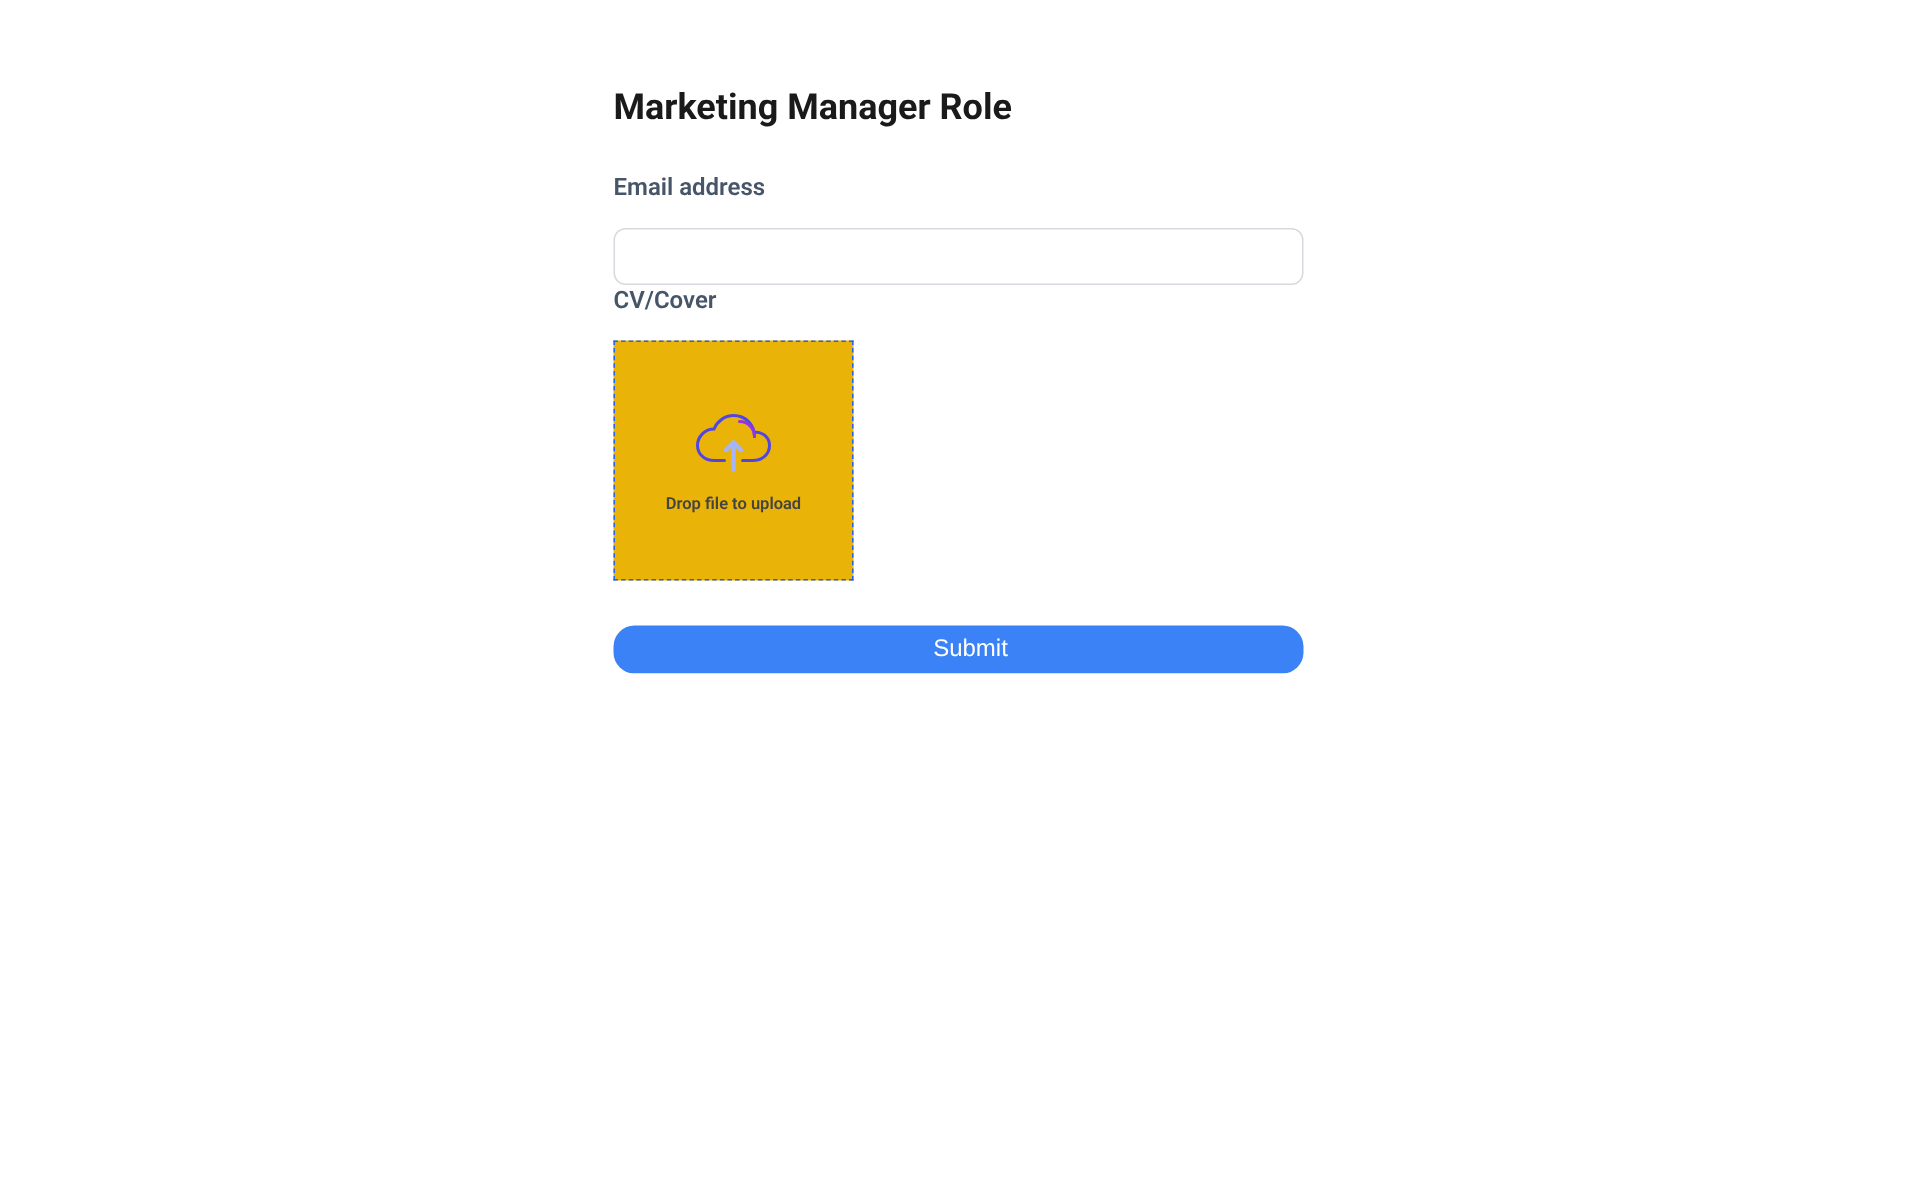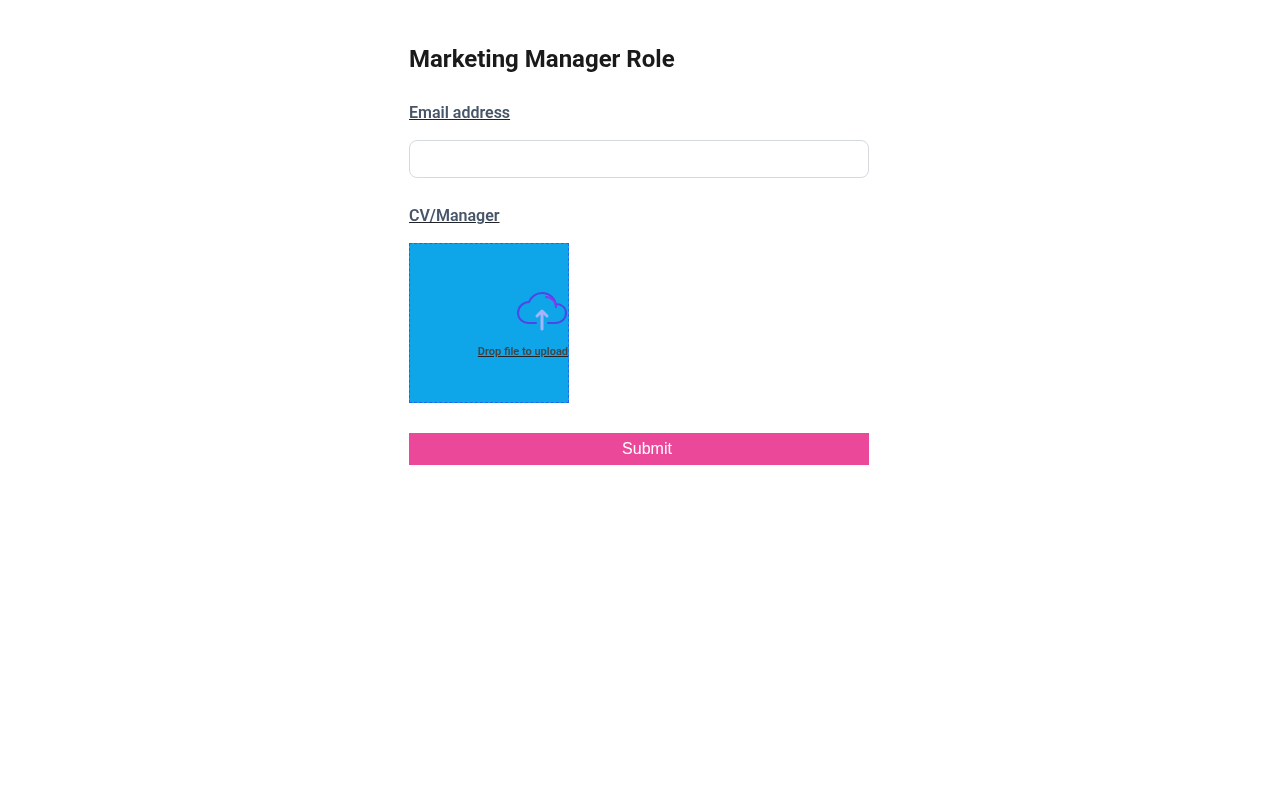--- a/index.html
+++ b/index.html
@@ -16,24 +16,23 @@
     .container {
       max-width: 460px;
       margin: 0 auto;
       padding: 45px 0 0 0;
     }
     .page-title {
       font-size: 24px;
       font-weight: 700;
       color: #1a1a1a;
       margin-bottom: 30px;
+      margin-top: 12px;
     }
     .form-group {
-      margin-bottom: 28px;
-      text-decoration: underline;
     }
     .form-label {
       display: block;
       font-size: 16px;
       font-weight: 600;
       color: #475569;
       margin-bottom: 18px;
     }
     .form-input {
       width: 100%;
@@ -55,46 +54,46 @@
       background: #ffffff;
       outline: none;
       resize: both;
       font-family: inherit;
     }
     .upload-zone {
       width: 160px;
       height: 160px;
       border: 1.5px dashed #2563eb;
       border-radius: 0;
-      background: #0ea5e9;
+      background: #eab308;
       display: flex;
       flex-direction: column;
-      align-items: flex-end;
+      align-items: center;
       justify-content: center;
       cursor: pointer;
       margin-bottom: 30px;
     }
     .upload-icon {
       width: 52px;
       height: 42px;
       margin-bottom: 14px;
     }
     .upload-text {
       font-size: 11px;
       font-weight: 600;
       color: #444;
       text-align: center;
     }
     .submit-button {
       width: 100%;
       height: 32px;
-      background: #ec4899;
+      background: #3b82f6;
       color: #ffffff;
       border: none;
-      border-radius: 0;
+      border-radius: 14px;
       font-size: 16px;
       font-weight: 400;
       cursor: pointer;
       display: flex;
       align-items: center;
       justify-content: center;
       padding-left: 16px;
     }
   </style>
 </head>
@@ -104,21 +103,21 @@
   <h1 class="page-title">Marketing Manager Role</h1>
 
   <div class="form-group">
     <label class="form-label">Email address</label>
     <input type="email" class="form-input" value="" style="">
   </div>
 
 
 
   <div class="form-group">
-    <label class="form-label">CV/Manager</label>
+    <label class="form-label">CV/Cover</label>
     <div class="upload-zone">
       <svg class="upload-icon" viewBox="0 0 52 42" fill="none">
         <path d="M 40 18 C 40 10 34 4 26 4 C 20 4 15 8 13 13 C 7 13 2 18 2 24 C 2 30 7 34 13 34 L 20 34 M 32 34 L 39 34 C 45 34 50 30 50 24 C 50 19 46 15 40 15" stroke="#4f46e5" stroke-width="2" stroke-linecap="round" fill="none"></path>
         <path d="M 40 18 C 40 13 36 8 30 8" stroke="#9333ea" stroke-width="2" stroke-linecap="round" fill="none"></path>
         <path d="M 26 40 L 26 22 M 26 22 L 21 27 M 26 22 L 31 27" stroke="#a5b4fc" stroke-width="3" stroke-linecap="round" stroke-linejoin="round" fill="none"></path>
       </svg>
       <div class="upload-text">Drop file to upload</div>
     </div>
   </div>
 

